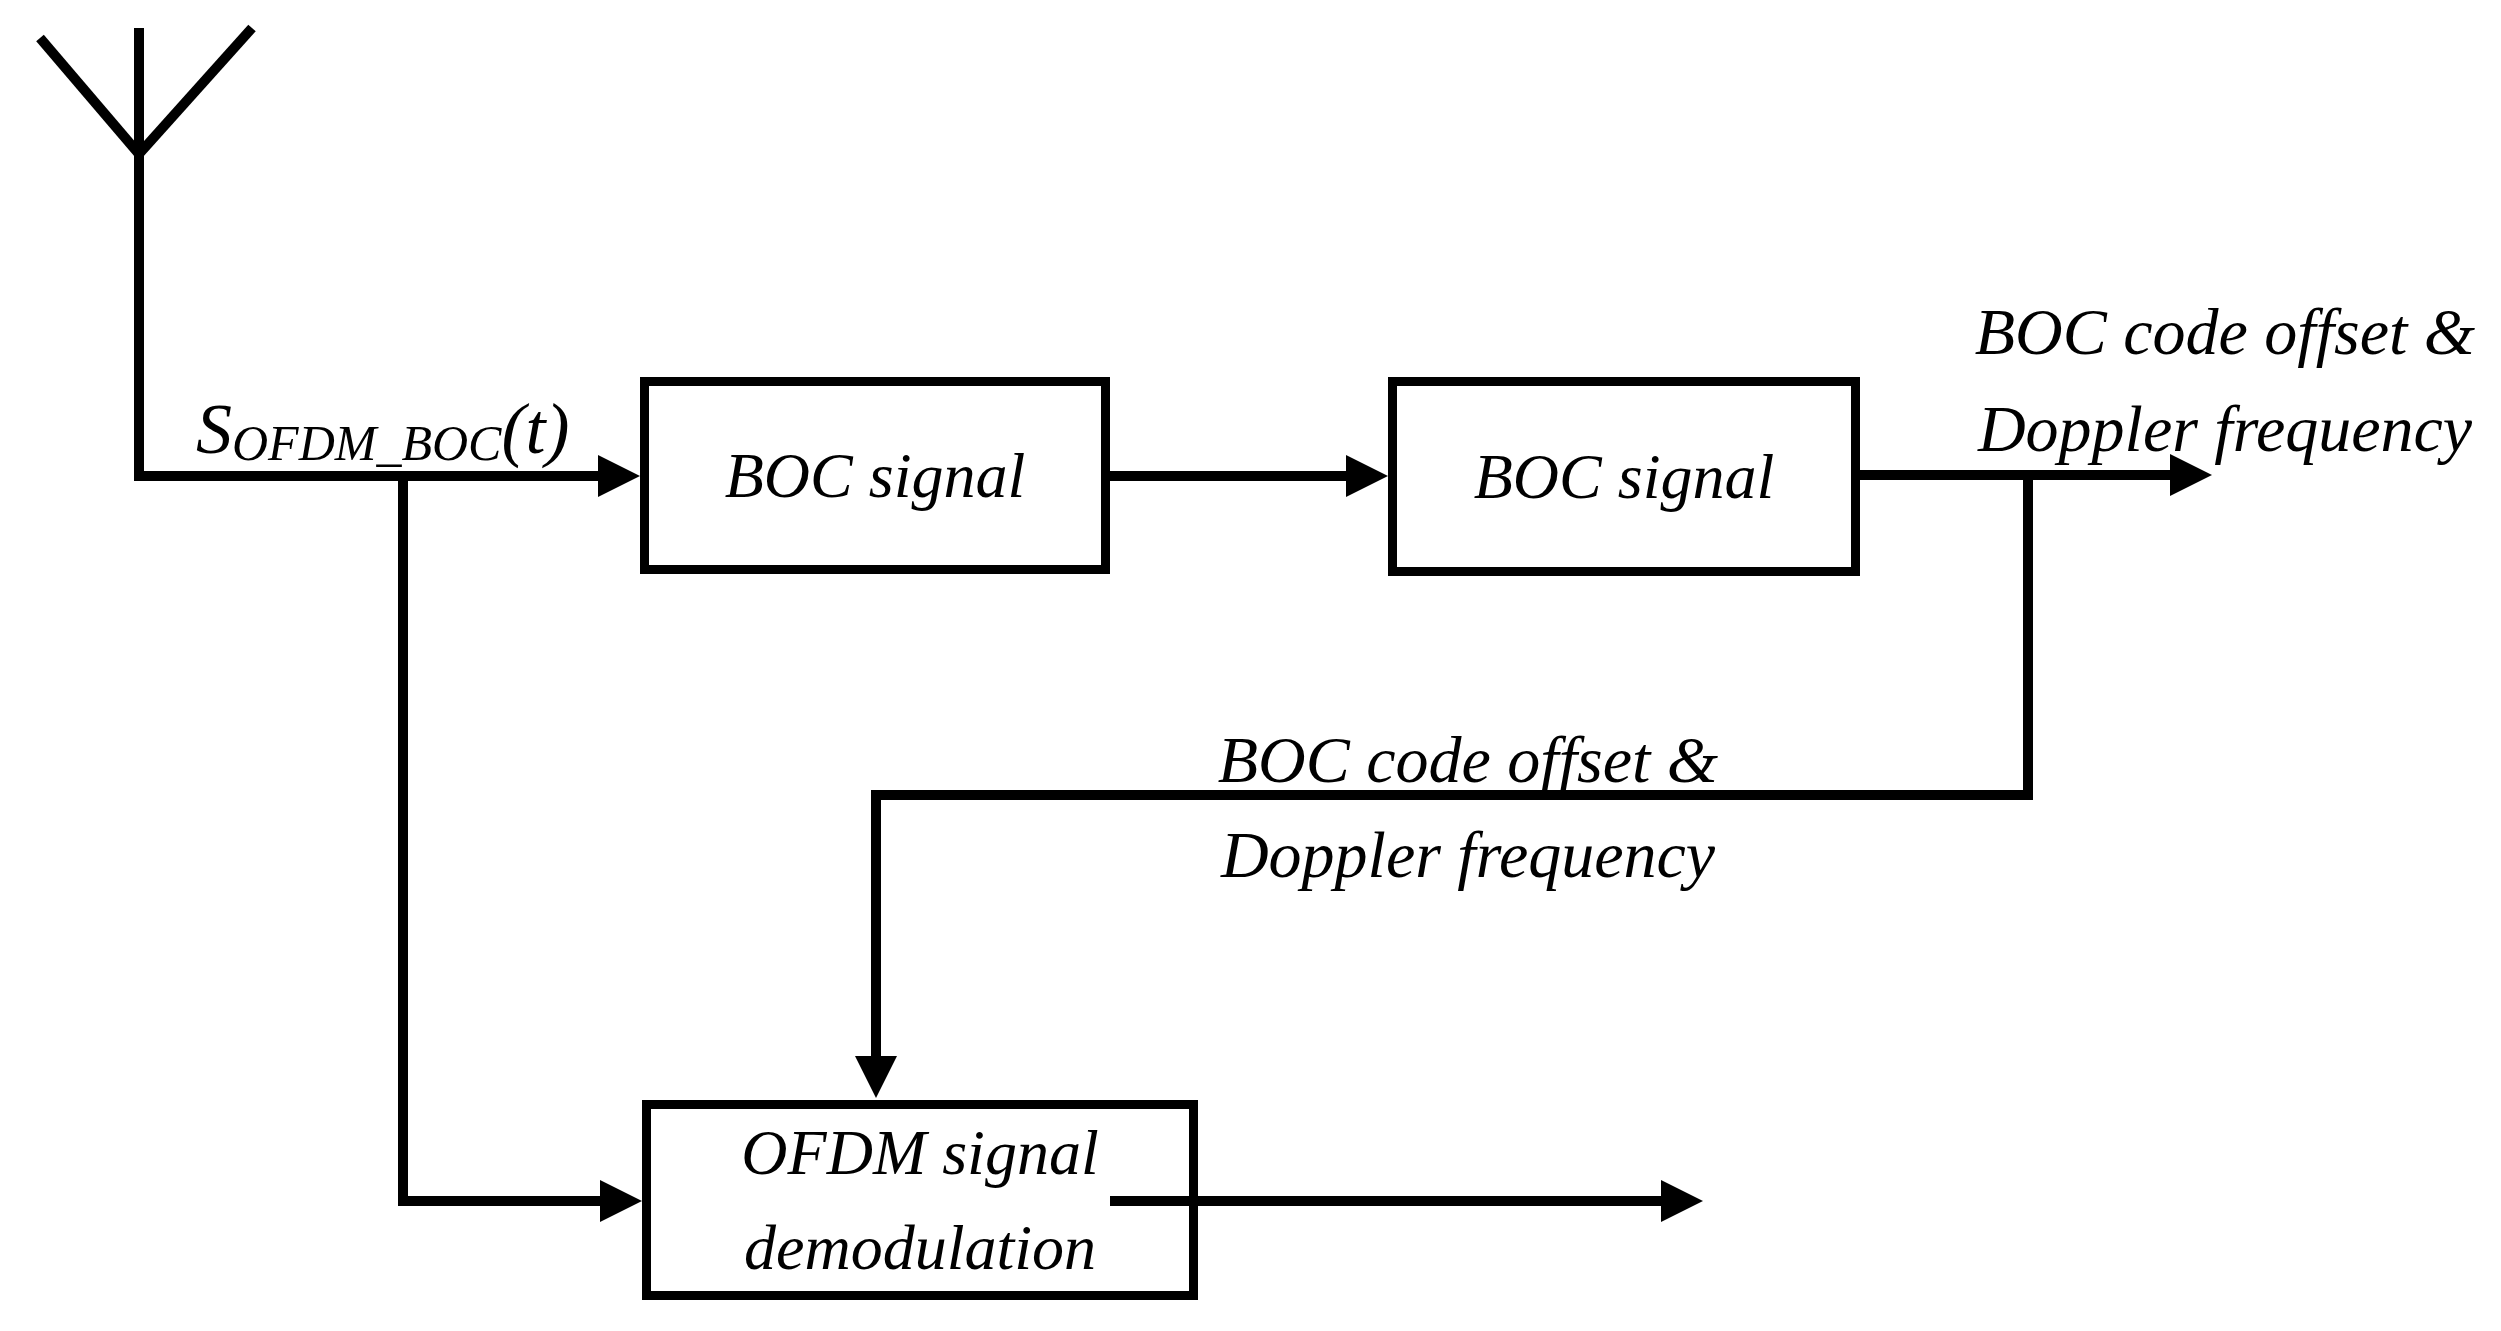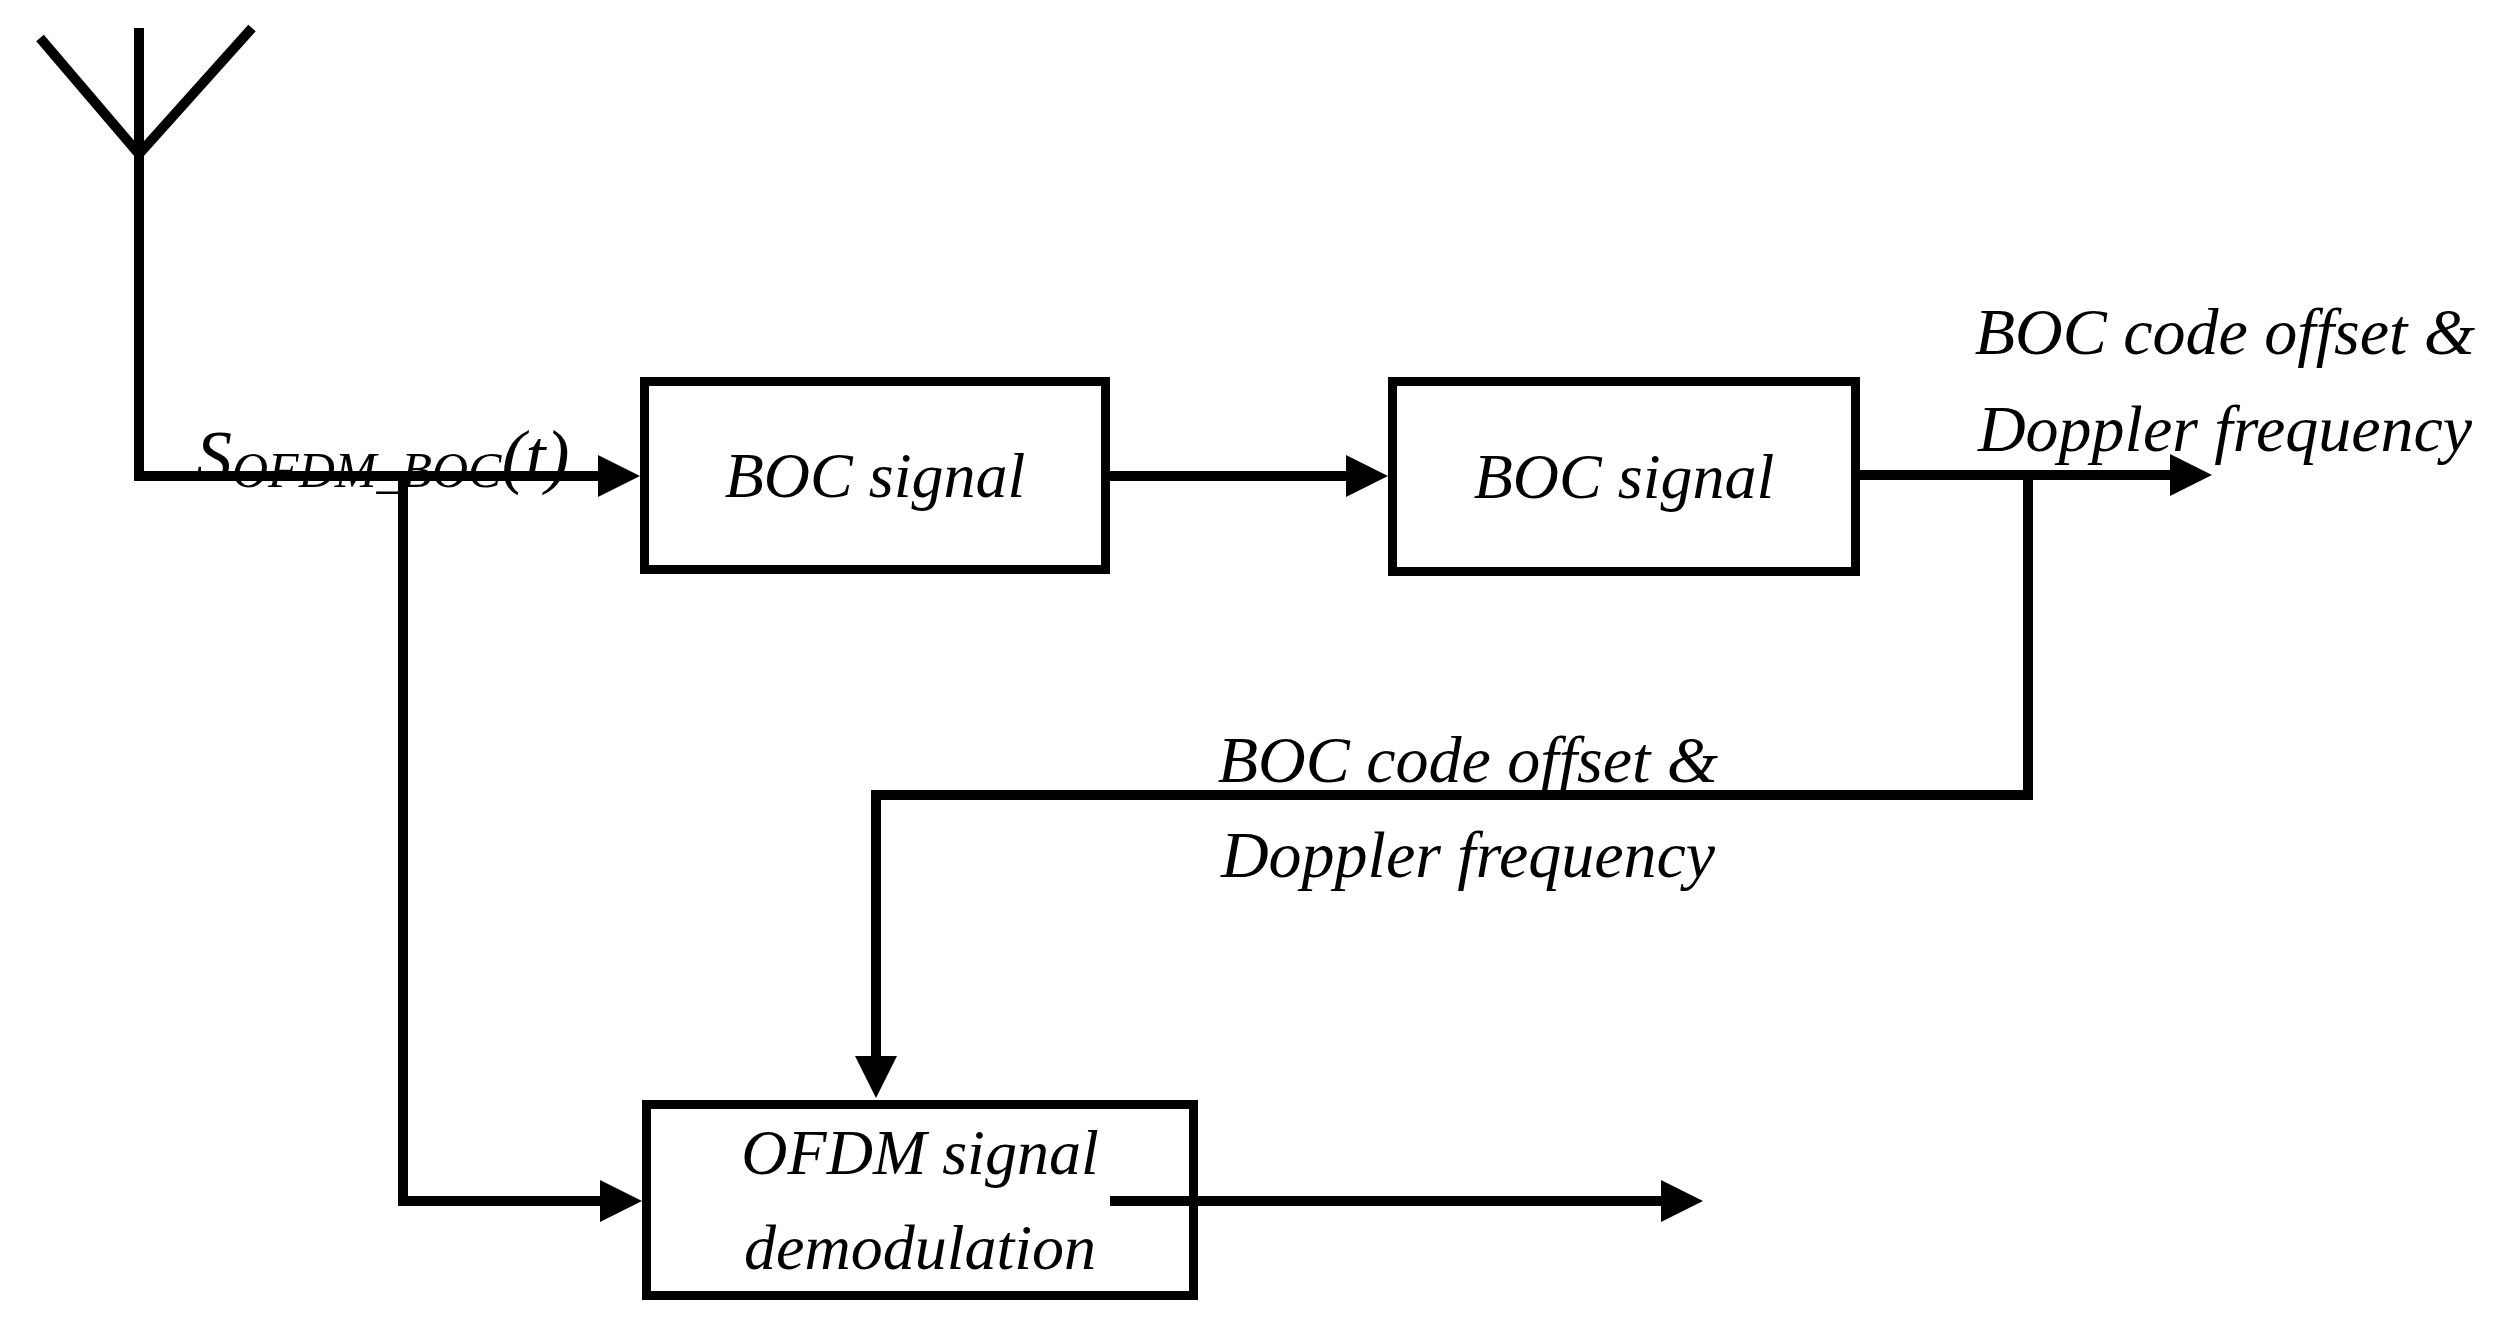--- a/index.html
+++ b/index.html
@@ -19,21 +19,21 @@
     position:absolute; width:0; height:0;
     border-left:21px solid transparent; border-right:21px solid transparent;
     border-top:42px solid var(--stroke);
   }
   .box {
     position:absolute; border:9px solid var(--stroke); background:var(--bg);
     display:flex; flex-direction:column; align-items:center; justify-content:center;
     text-align:center; font-size:64px; line-height:95px; box-sizing:border-box;
   }
   .lbl { position:absolute; white-space:nowrap; }
-  .lbl-signal { left:196px; top:393px; font-size:72px; line-height:72px;margin-top:27px; }
+  .lbl-signal { left:196px; top:393px; font-size:72px; line-height:72px; }
   .lbl-signal .sub { font-size:50px; position:relative; top:7px; }
   .lbl-two { font-size:66px; line-height:97px; text-align:center; }
   .lbl-top-right { left:1945px; top:283px; width:560px; }
   .lbl-feedback  { left:1168px; top:712px; width:600px; line-height:95px; }
   .lbl-comm { left:1318px; top:1238px; font-size:66px; line-height:70px; }
   svg { position:absolute; display:block; }
 </style>
 </head>
 <body>
 

